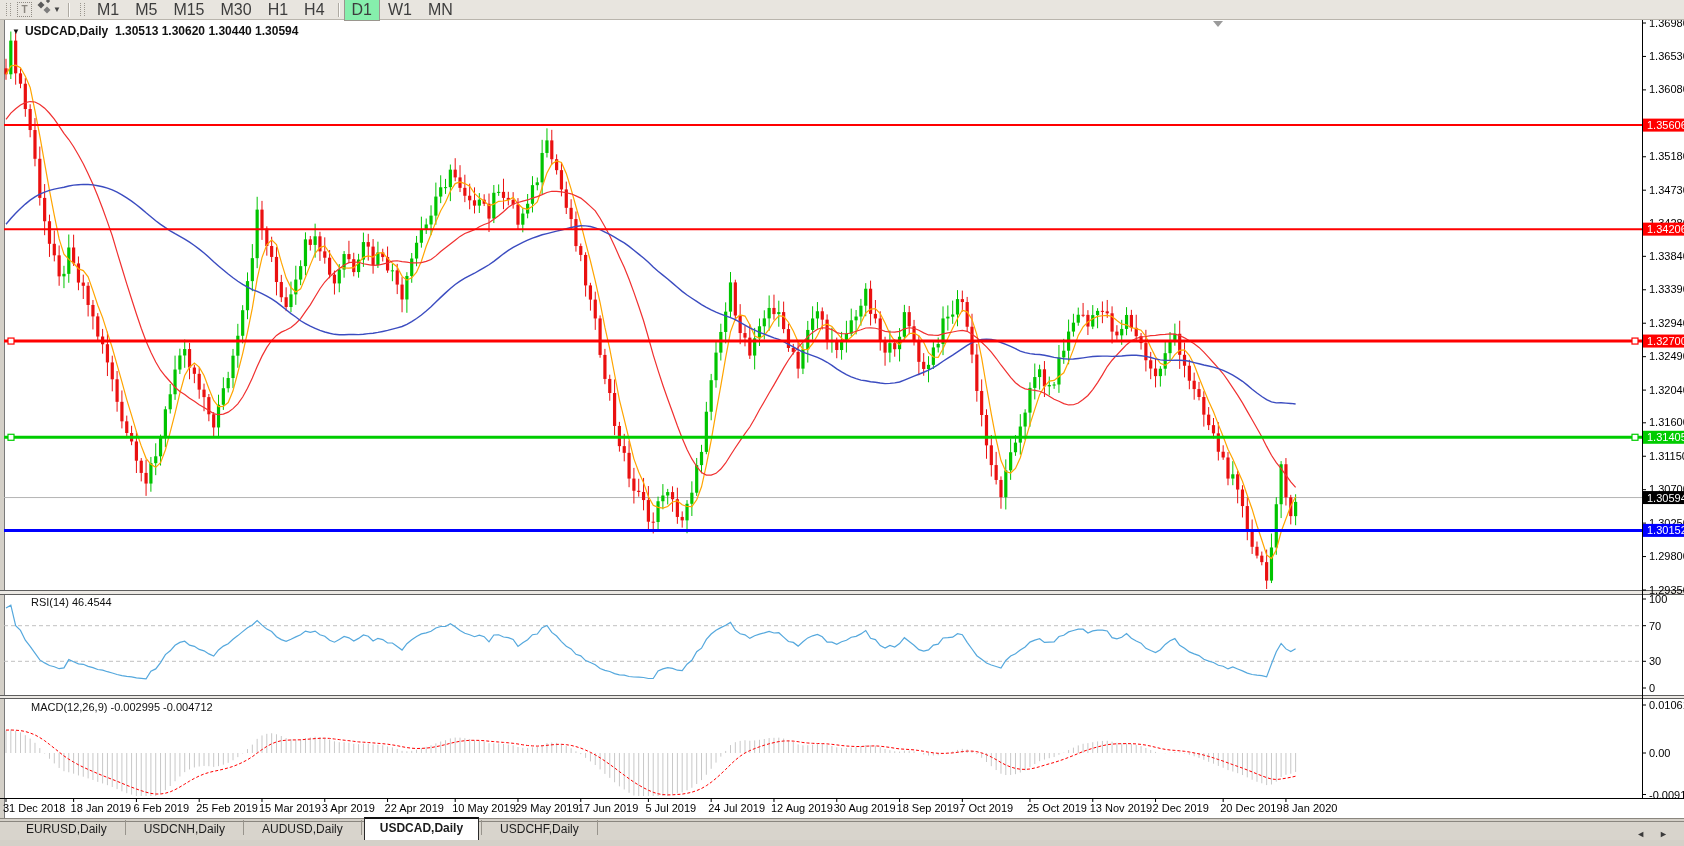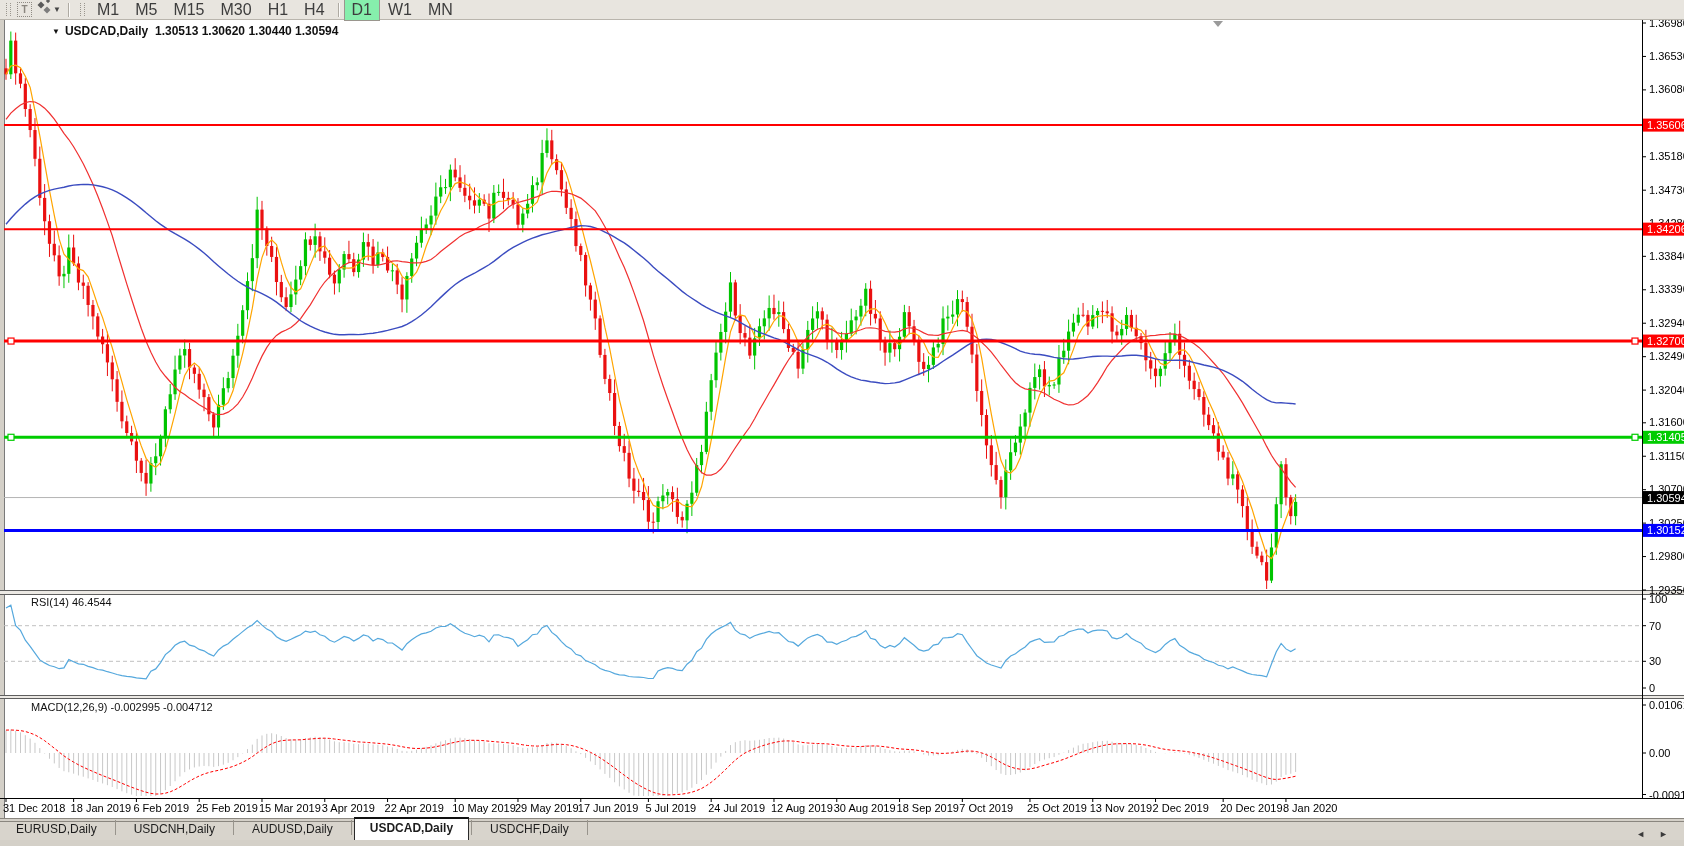--- a/index.html
+++ b/index.html
@@ -18,32 +18,32 @@
   .tb-grip{width:3px;height:13px;border-left:1px dotted #9a968e;border-right:1px dotted #9a968e;margin:0 4px 0 6px;}
   .tb-btn{height:15px;min-width:17px;display:flex;align-items:center;justify-content:center;margin:0 1px;cursor:default;}
   .t-icon{width:13px;height:13px;border:1px dotted #8f8b84;color:#8a867f;font-size:10px;font-weight:bold;line-height:13px;text-align:center;}
   .tb-caret{font-size:8px;color:#444;margin:0 2px 0 0;}
   .tb-sep{width:1px;height:14px;background:#aeaaa2;box-shadow:1px 0 0 #fbfaf8;margin:0 5px;}
   .tf-btn{padding:1px 7px;font-size:16px;font-weight:normal;color:#3d3d3d;border:1px solid transparent;}
   .tf-btn.active{background:#86efac;border:1px solid #9a968e;}
   
   .chart-title{
     position:absolute;left:12px;top:24px;z-index:3;
-    font-size:12px;font-weight:bold;color:#111;white-space:nowrap;margin-left:40px;
+    font-size:12px;font-weight:bold;color:#111;white-space:nowrap;
   }
   .chart-title .dd{font-size:8px;margin-right:5px;position:relative;top:-1px;}
   .ind-label{position:absolute;z-index:3;font-size:11px;color:#111;white-space:nowrap;padding-left:23px;}
   #rsi-label{left:8px;top:596px;}
   #macd-label{left:8px;top:701px;}
   svg#chart{position:absolute;left:0;top:0;z-index:1;}
   
   .tabbar{
     position:absolute;left:0;top:821px;width:1684px;height:19px;
     background:#d8d4cc;border-top:1px solid #8a867f;
-    display:flex;align-items:flex-end;padding-left:0;box-sizing:border-box;z-index:5;
+    display:flex;align-items:flex-end;padding-left:10px;box-sizing:border-box;z-index:5;
   }
   .tab{
     padding:3px 16px 4px 16px;font-size:12px;color:#1d1d1d;white-space:nowrap;cursor:default;
   }
   .tab.active{
     background:#ffffff;font-weight:bold;
     border:1px solid #2a2a2a;border-top:2px solid #111;border-bottom:none;
     padding:2px 15px 5px 15px;
   }
   .tab-sep{width:1px;height:15px;background:#98948c;margin:0 2px 5px 2px;align-self:flex-end;}

